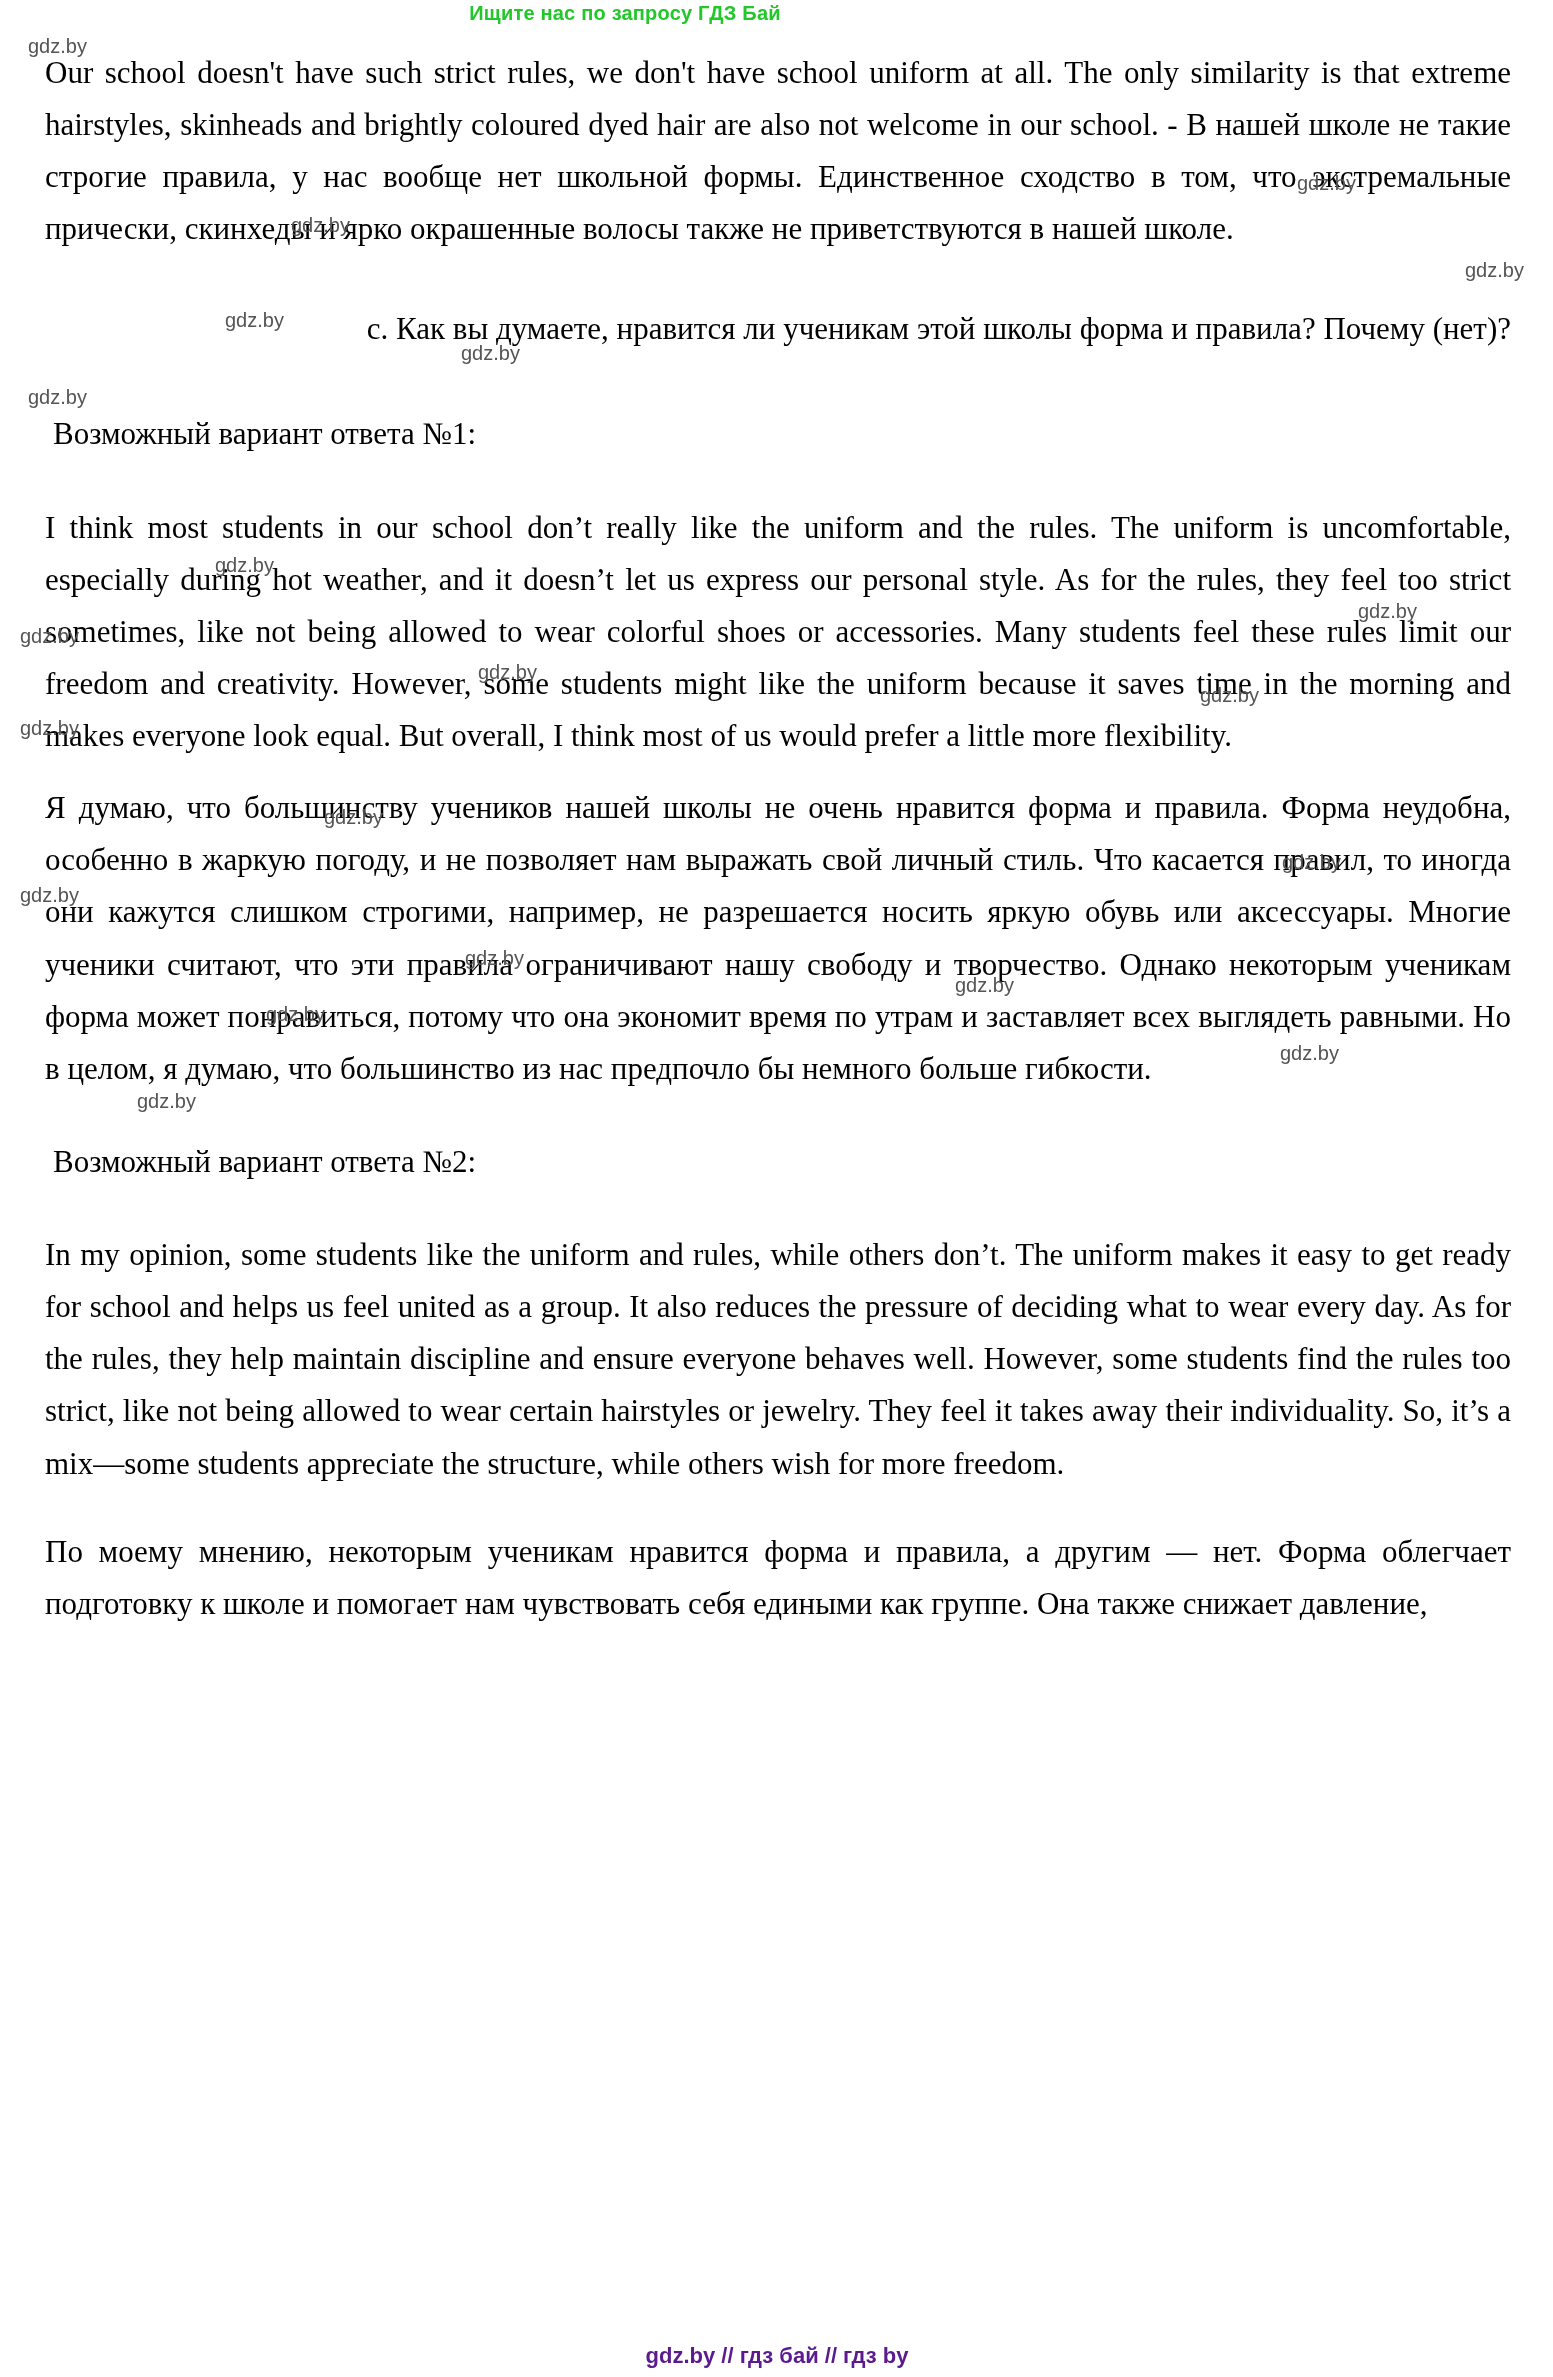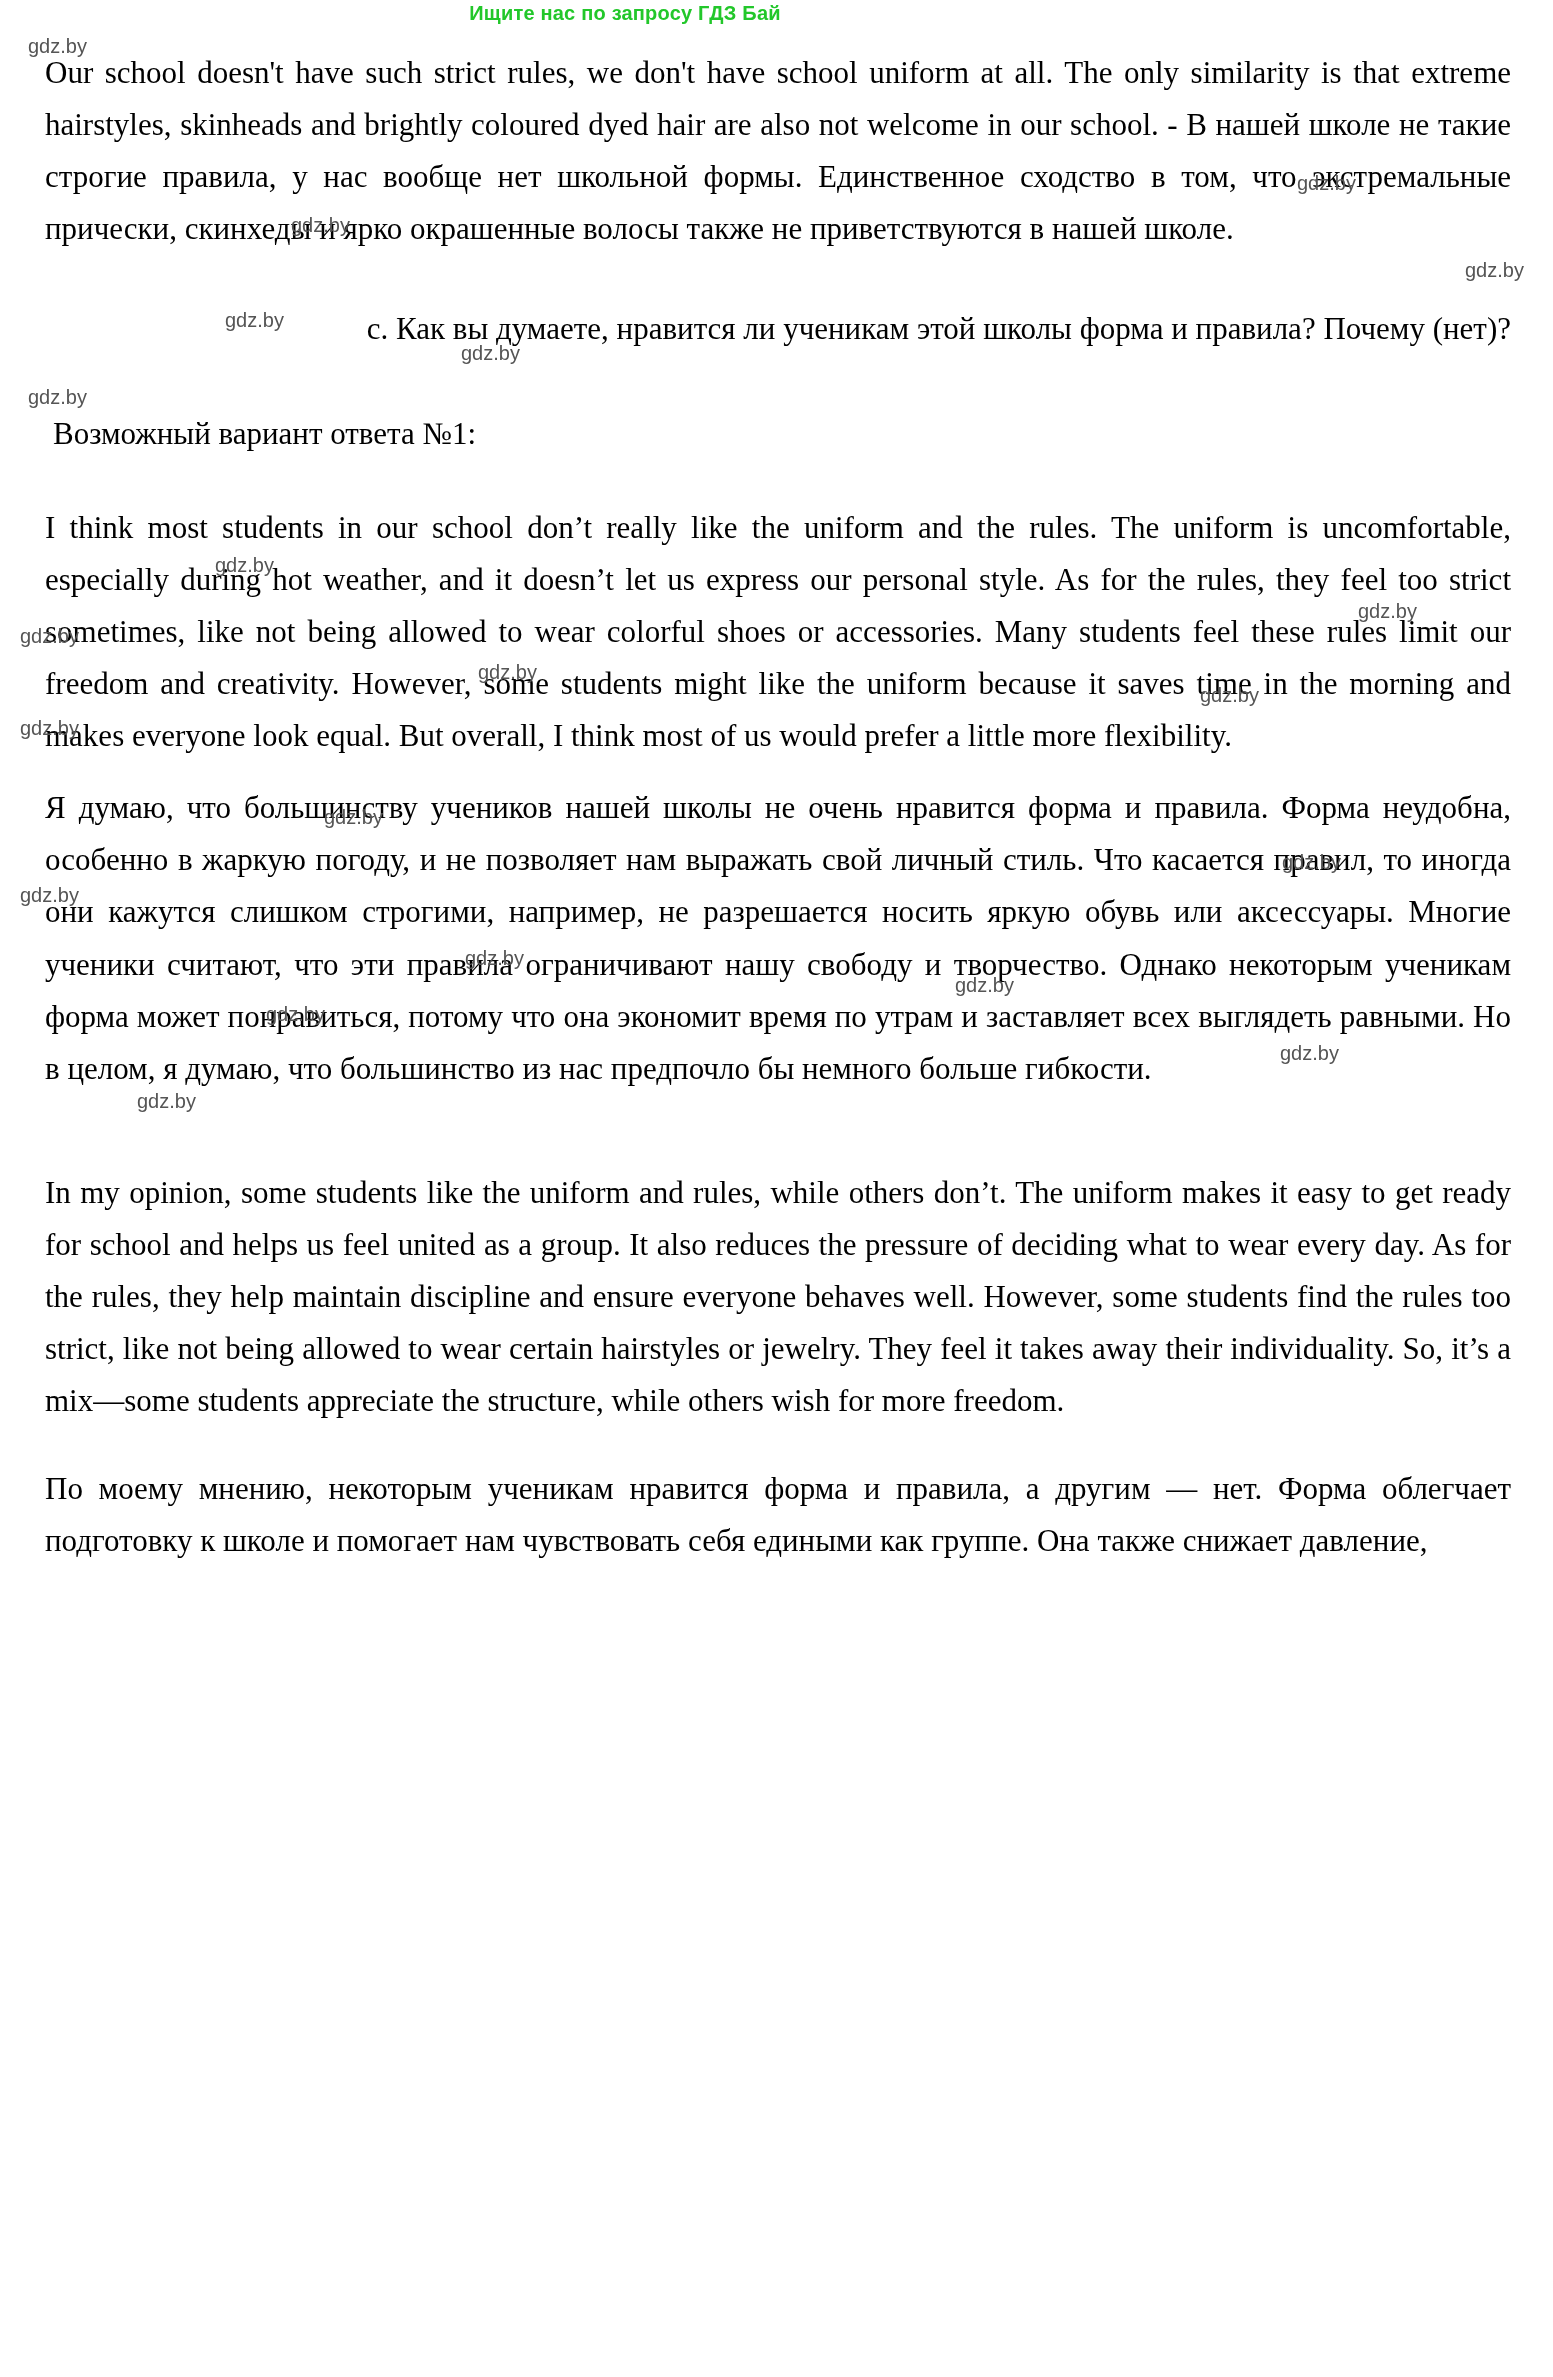--- a/index.html
+++ b/index.html
@@ -119,20 +119,21 @@
     <div class="gap-md"></div>
 
     <p class="para">I think most students in our school don’t really like the uniform and the rules. The uniform is uncomfortable, especially during hot weather, and it doesn’t let us express our personal style. As for the rules, they feel too strict sometimes, like not being allowed to wear colorful shoes or accessories. Many students feel these rules limit our freedom and creativity. However, some students might like the uniform because it saves time in the morning and makes everyone look equal. But overall, I think most of us would prefer a little more flexibility.</p>
 
     <div class="gap-sm"></div>
 
     <p class="para">Я думаю, что большинству учеников нашей школы не очень нравится форма и правила. Форма неудобна, особенно в жаркую погоду, и не позволяет нам выражать свой личный стиль. Что касается правил, то иногда они кажутся слишком строгими, например, не разрешается носить яркую обувь или аксессуары. Многие ученики считают, что эти правила ограничивают нашу свободу и творчество. Однако некоторым ученикам форма может понравиться, потому что она экономит время по утрам и заставляет всех выглядеть равными. Но в целом, я думаю, что большинство из нас предпочло бы немного больше гибкости.</p>
 
     <div class="gap-md"></div>
 
+    <h3 class="answer-heading">Возможный вариант ответа №2:</h3>
 
     <div class="gap-md"></div>
 
     <p class="para">In my opinion, some students like the uniform and rules, while others don’t. The uniform makes it easy to get ready for school and helps us feel united as a group. It also reduces the pressure of deciding what to wear every day. As for the rules, they help maintain discipline and ensure everyone behaves well. However, some students find the rules too strict, like not being allowed to wear certain hairstyles or jewelry. They feel it takes away their individuality. So, it’s a mix—some students appreciate the structure, while others wish for more freedom.</p>
 
     <div class="gap-md"></div>
 
     <p class="para">По моему мнению, некоторым ученикам нравится форма и правила, а другим — нет. Форма облегчает подготовку к школе и помогает нам чувствовать себя едиными как группе. Она также снижает давление,</p>
 
   </div>
@@ -154,15 +155,16 @@
       <span class="wm" style="left: 324px; top: 807px; color: rgb(85, 85, 85);">gdz.by</span>
       <span class="wm" style="left: 1282px; top: 852px; color: rgb(85, 85, 85);">gdz.by</span>
       <span class="wm" style="left: 20px; top: 885px; color: rgb(85, 85, 85);">gdz.by</span>
       <span class="wm" style="left: 465px; top: 948px; color: rgb(85, 85, 85);">gdz.by</span>
       <span class="wm" style="left: 955px; top: 975px; color: rgb(85, 85, 85);">gdz.by</span>
       <span class="wm" style="left: 266px; top: 1004px; color: rgb(85, 85, 85);">gdz.by</span>
       <span class="wm" style="left: 1280px; top: 1043px; color: rgb(85, 85, 85);">gdz.by</span>
       <span class="wm" style="left: 137px; top: 1091px; color: rgb(85, 85, 85);">gdz.by</span>
     </div>
 
+  <div class="footer-promo" style="color: rgb(91, 26, 142);">gdz.by  //  гдз бай  //  гдз by</div>
 
 </div>
 
 
 </body></html>

